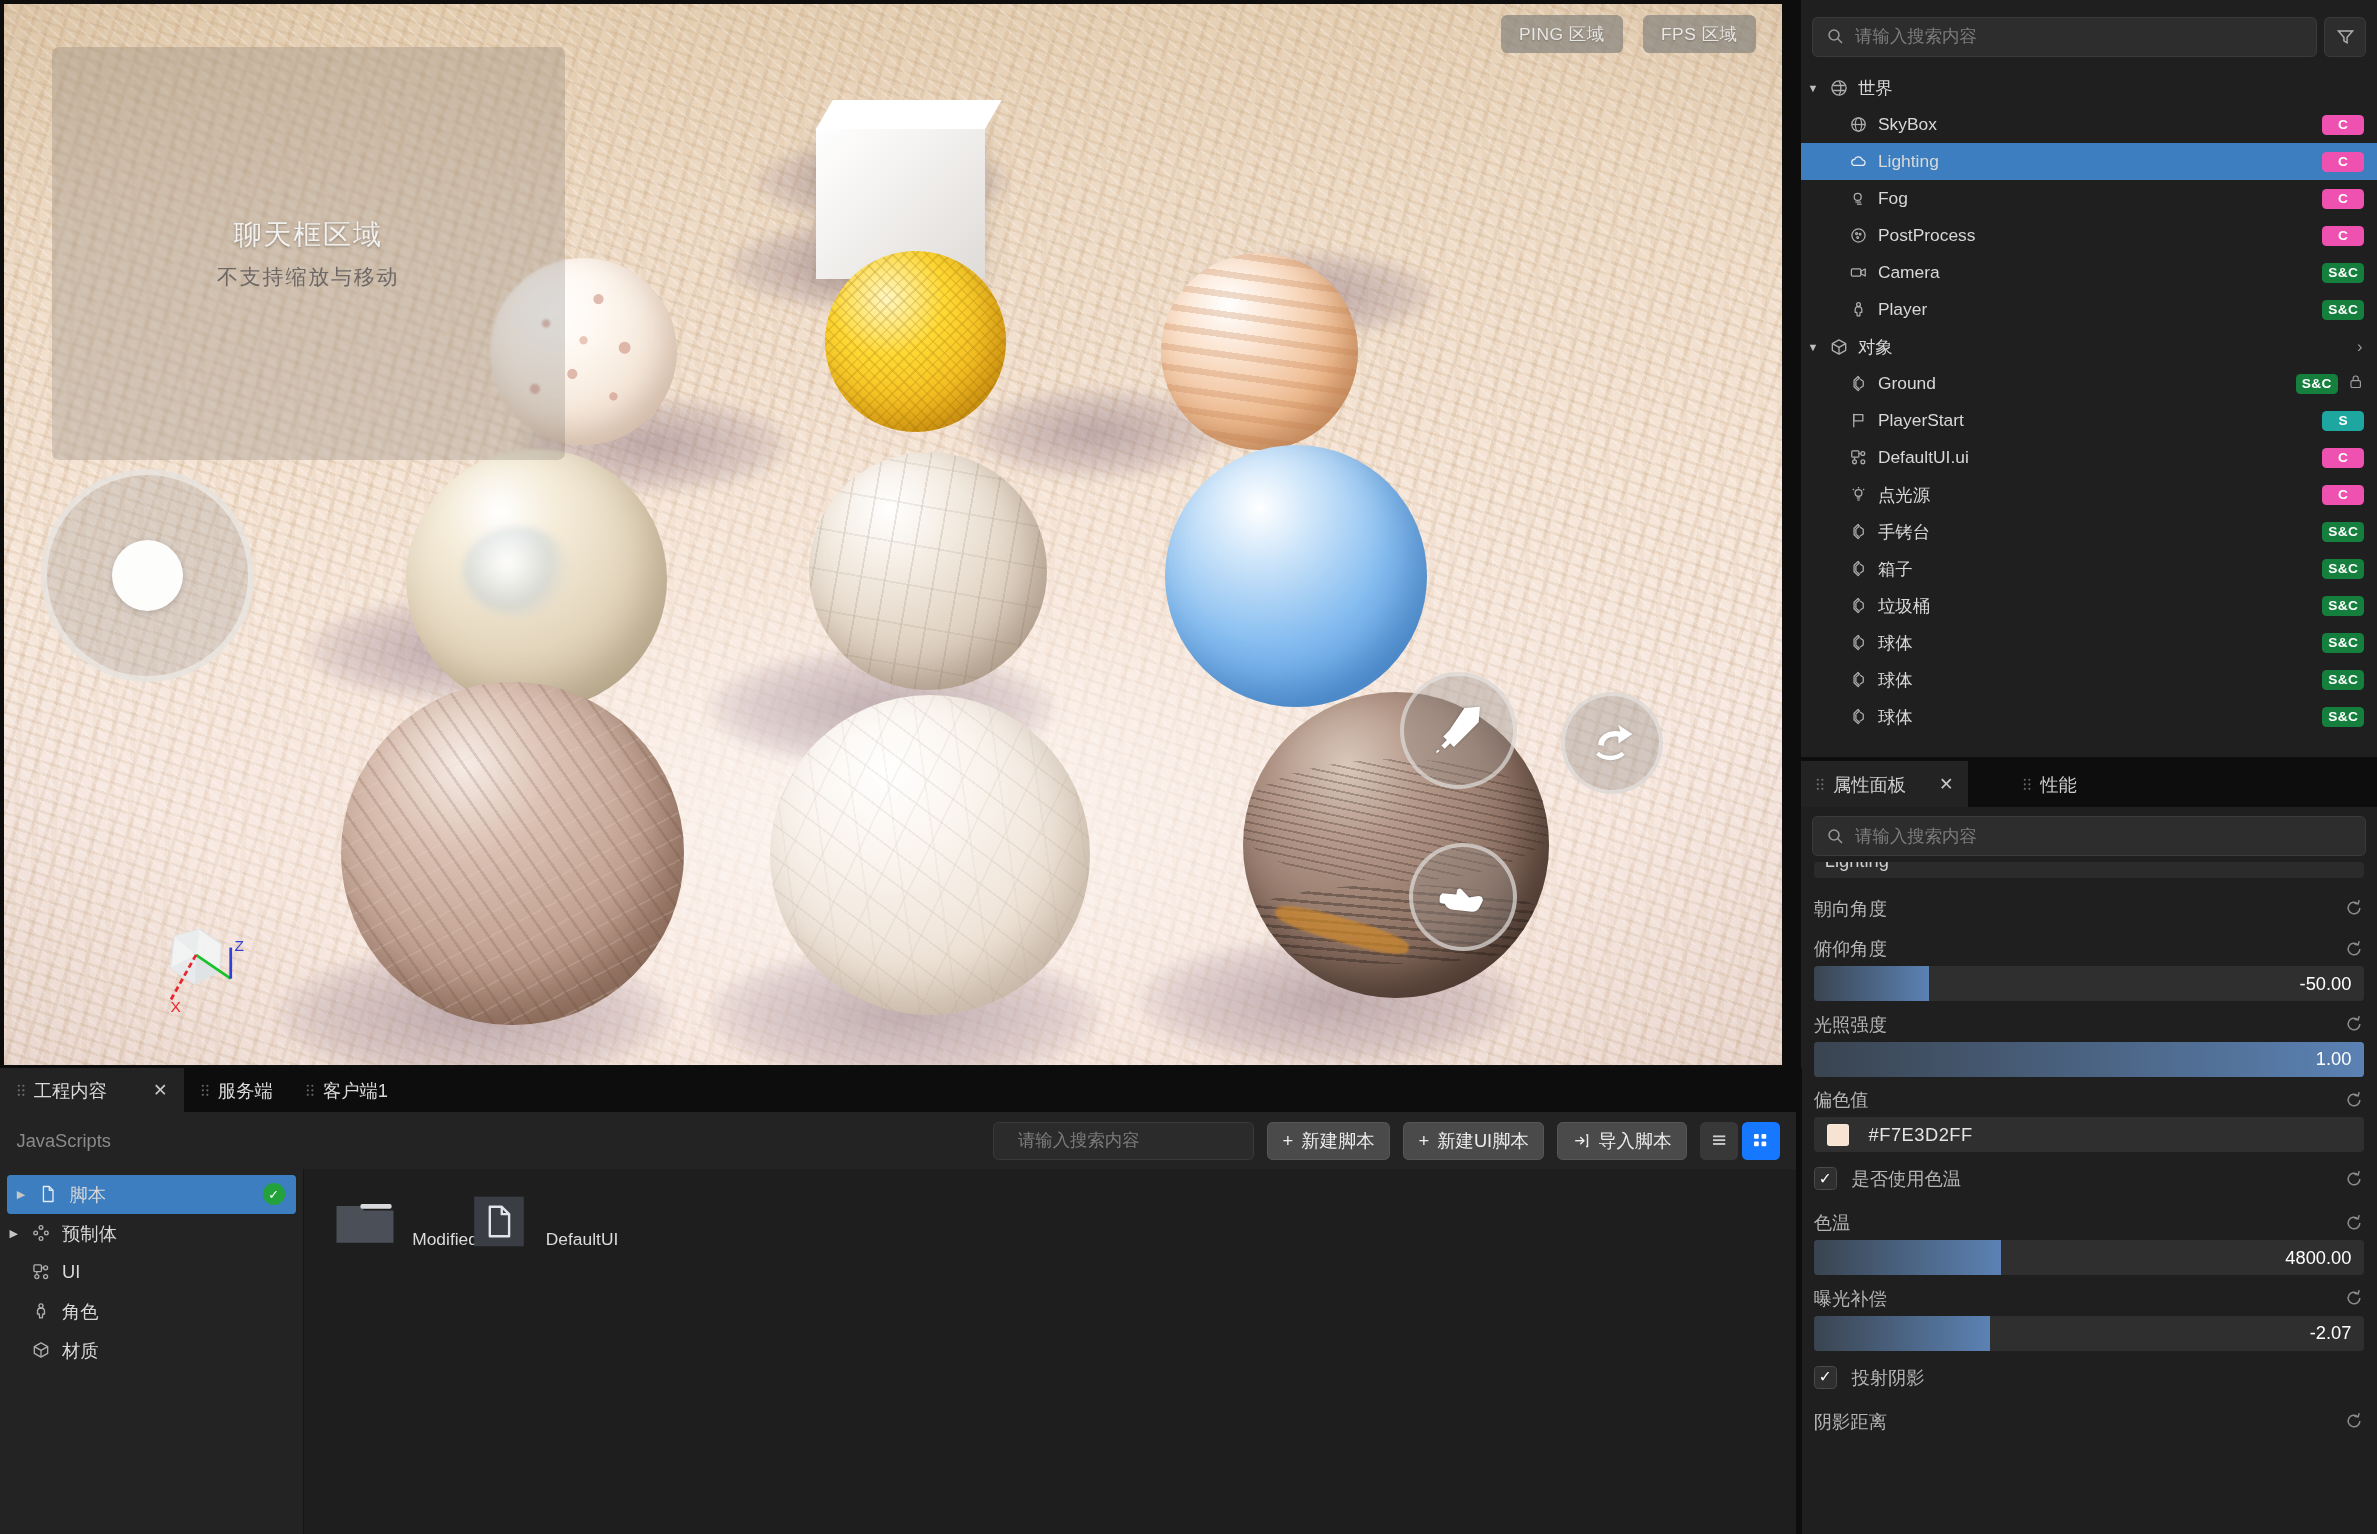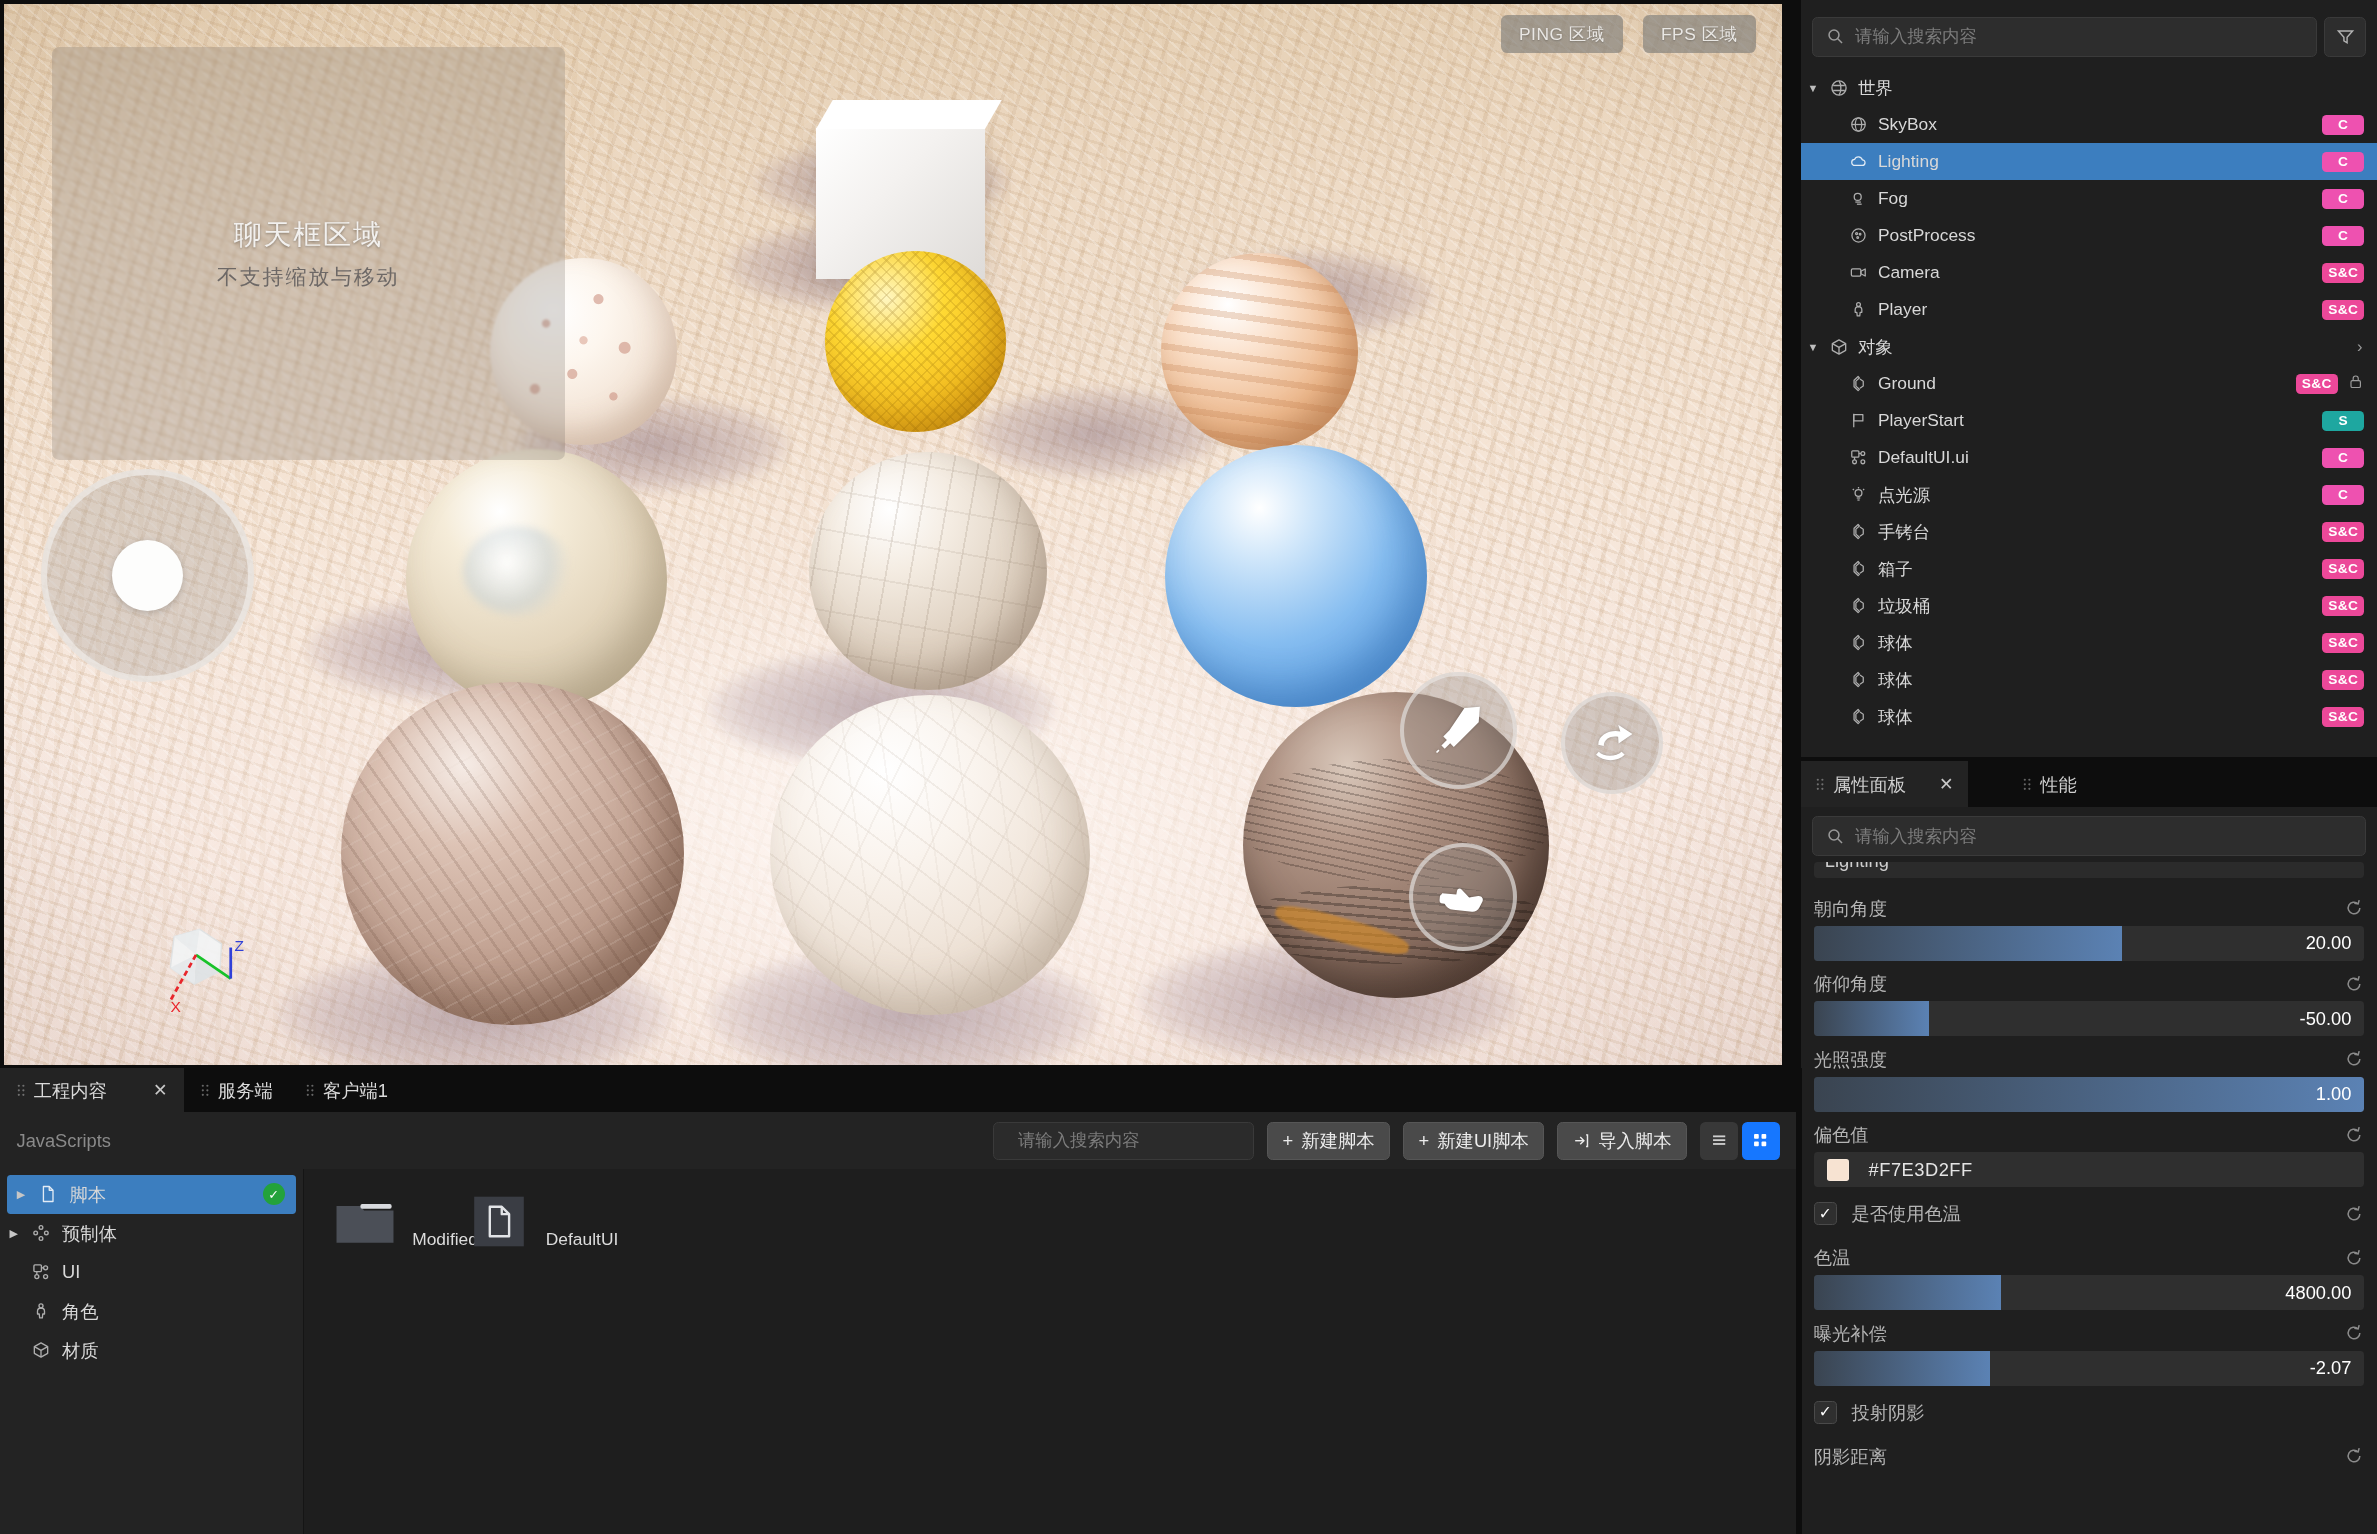--- a/index.html
+++ b/index.html
@@ -118,21 +118,21 @@
   .trow .caret { width: 24px; text-align: center; color: #bdbdbd; font-size: 11px; flex: 0 0 24px; }
   .trow .tico { width: 27.4px; display:flex; align-items:center; justify-content:center; flex:0 0 27.4px; margin-right: 5.5px; opacity:.85; }
   .trow .tlabel { flex: 1; white-space: nowrap; overflow: hidden; }
   .tag {
     font-size: 13.7px; font-weight: bold; color: #fff;
     border-radius: 4.6px; padding: 2.7px 0; min-width: 42px; text-align: center;
     letter-spacing: 0.3px;
   }
   .tag.c  { background: #ee51b0; }
   .tag.s  { background: #1ea7a0; }
-  .tag.sc { background: #ec4899; }
+  .tag.sc { background: #15803d; }
   .lock-ico { margin-left: 9.1px; opacity: .8; }
   .chev-right { position:absolute; right: 14.6px; color:#9a9a9a; font-size: 16.5px; }
 
   
   .props {
     position: absolute; left: 1801px; top: 761px;
     width: 576px; height: 774px;
     background: #1f1f1f;
   }
   .ptabs { display: flex; height: 46px; background: #0d0d0d; gap: 40px; }
@@ -654,24 +654,20 @@
       </div>
       <div id="prop-rows">
           <div class="p-row">
             <div class="p-label-line">
               <span class="p-label">朝向角度</span>
               <svg class="reset-ico" width="20" height="20" viewBox="0 0 24 24" fill="none" stroke="#b0b0b0" stroke-width="1.8">
                 <path d="M19 12a7 7 0 1 1-2.2-5.1"></path>
                 <polyline points="18.2,2.6 17,7.2 12.4,6.3"></polyline>
               </svg>
             </div>
-            <div class="slider">
-              <div class="fill" style="width:56%"></div>
-              <span class="val">20.00</span>
-            </div>
           </div>
           <div class="p-row">
             <div class="p-label-line">
               <span class="p-label">俯仰角度</span>
               <svg class="reset-ico" width="20" height="20" viewBox="0 0 24 24" fill="none" stroke="#b0b0b0" stroke-width="1.8">
                 <path d="M19 12a7 7 0 1 1-2.2-5.1"></path>
                 <polyline points="18.2,2.6 17,7.2 12.4,6.3"></polyline>
               </svg>
             </div>
             <div class="slider">

